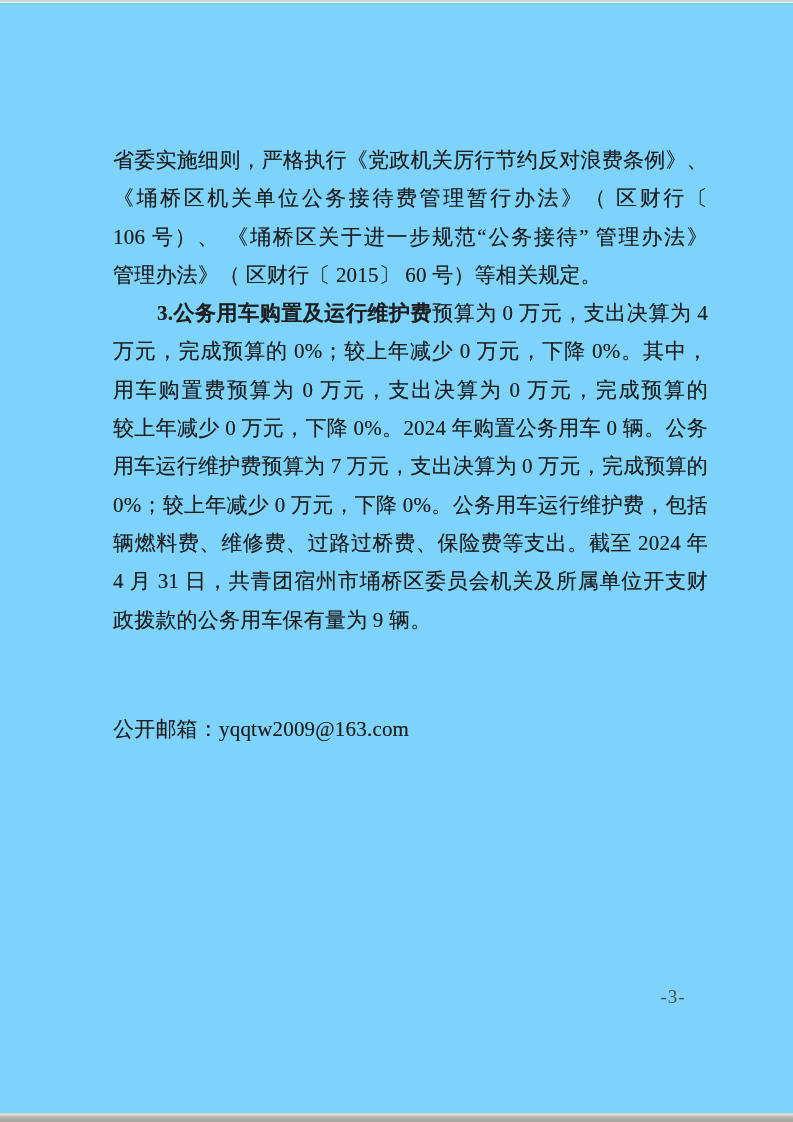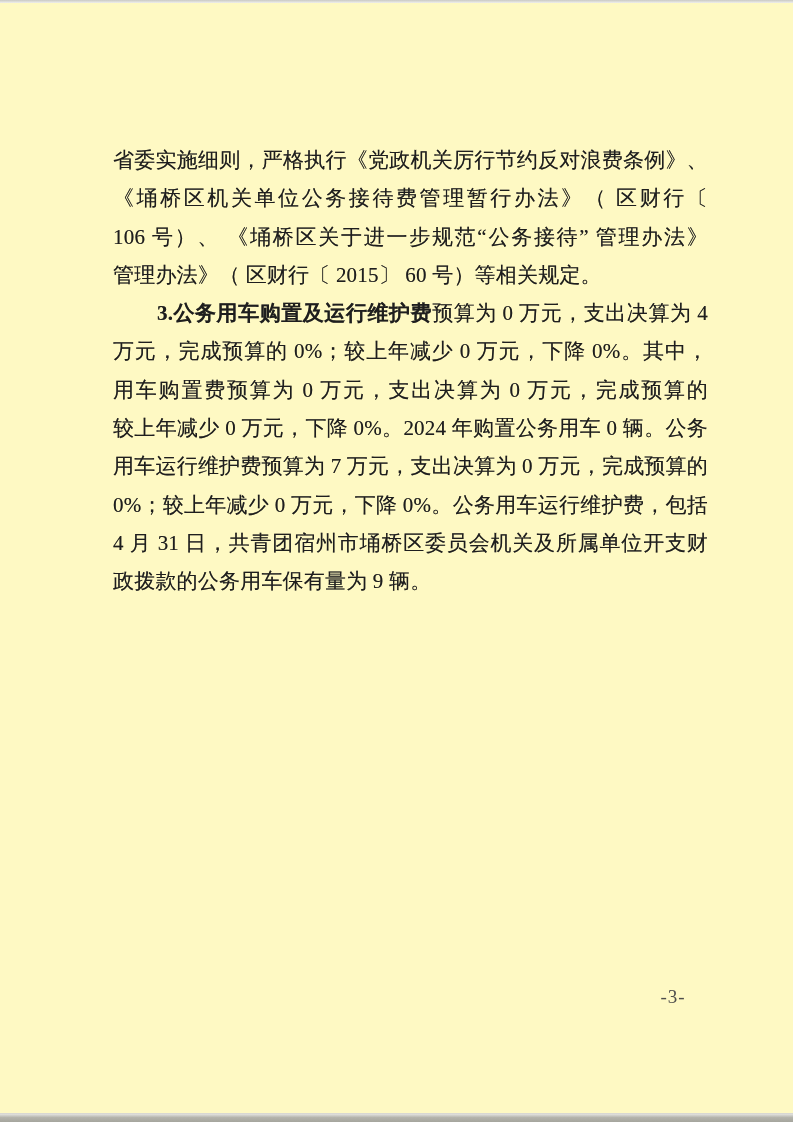--- a/index.html
+++ b/index.html
@@ -1,21 +1,21 @@
 <!DOCTYPE html>
 <html><head>
 <meta charset="utf-8">
 <style>
   * { margin: 0; padding: 0; box-sizing: border-box; }
   html, body { background: #ffffff; }
   .page {
     position: relative;
     width: 793px;
     height: 1122px;
-    background: #fef9c3;
+    background: #7dd3fc;
     overflow: hidden;
     font-family: "Liberation Serif", "DejaVu Serif", serif;
     color: #1e1e1e;
   }
   .top-edge {
     position: absolute;
     top: 0; left: 0; right: 0;
     height: 3px;
     background: linear-gradient(#c9c9c4, #efefec);
   }
@@ -80,22 +80,24 @@
     <div class="line jl">《埇桥区机关单位公务接待费管理暂行办法》（ 区财行〔 2016〕</div>
     <div class="line jl">106 号）、 《埇桥区关于进一步规范“公务接待” 管理办法》</div>
     <div class="line">管理办法》（ 区财行〔 2015〕 60 号）等相关规定。</div>
 
     <div class="line jl indent"><span class="bold">3.公务用车购置及运行维护费</span><span>预算为 0 万元，支出决算为 4</span></div>
     <div class="line jl">万元，完成预算的 0%；较上年减少 0 万元，下降 0%。其中，公务</div>
     <div class="line jl">用车购置费预算为 0 万元，支出决算为 0 万元，完成预算的 0%；</div>
     <div class="line jl">较上年减少 0 万元，下降 0%。2024 年购置公务用车 0 辆。公务</div>
     <div class="line jl">用车运行维护费预算为 7 万元，支出决算为 0 万元，完成预算的</div>
     <div class="line jl">0%；较上年减少 0 万元，下降 0%。公务用车运行维护费，包括车</div>
+    <div class="line jl">辆燃料费、维修费、过路过桥费、保险费等支出。截至 2024 年</div>
     <div class="line jl">4 月 31 日，共青团宿州市埇桥区委员会机关及所属单位开支财</div>
     <div class="line">政拨款的公务用车保有量为 9 辆。</div>
   </div>
 
+  <div class="email-line"><span>公开邮箱：</span><span>yqqtw2009@163.com</span></div>
 
   <div class="page-number">-3-</div>
 
   <div class="bottom-edge"></div>
 
 </div>
 
 </body></html>

